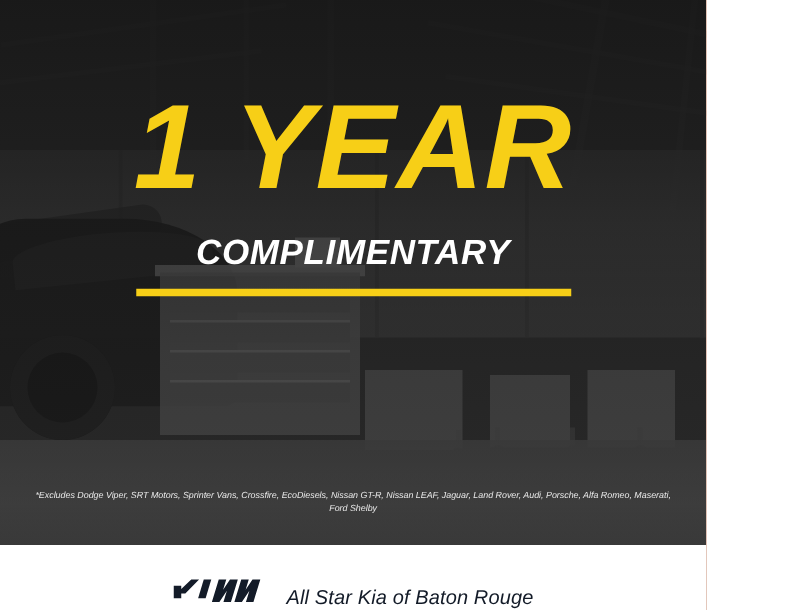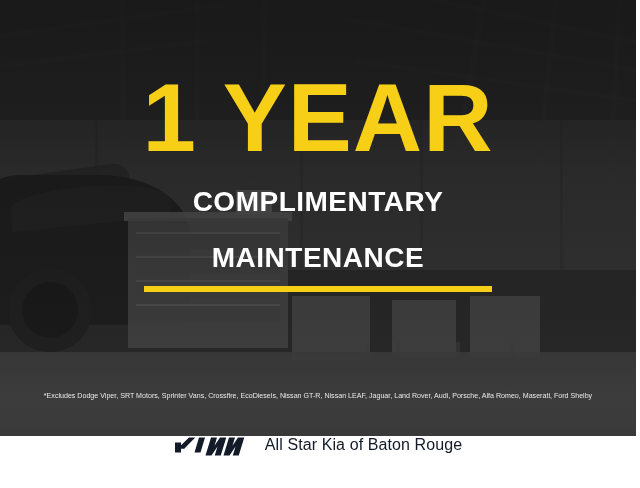--- a/index.html
+++ b/index.html
@@ -6,24 +6,25 @@
     margin: 0;
     padding: 0;
     background: #ffffff;
   }
   body {
     font-family: "Liberation Sans", sans-serif;
   }
 
   .ad-banner {
     position: relative;
-    width: 636px;
+    width: 565px;
     height: 488px;
     overflow: hidden;
     background: #c2410c;
+    font-style: italic;
   }
 
   
   .photo {
     position: absolute;
     inset: 0;
     background: #2e2e2e;
     overflow: hidden;
   }
   .photo-layer { position: absolute; inset: 0; }
@@ -227,21 +228,21 @@
   }
   .disclaimer p { margin: 16px; }
 
   
   .footer {
     position: absolute;
     left: 0; right: 0; bottom: 0;
     height: 52px;
     background: #ffffff;
     display: flex;
-    align-items: flex-start;
+    align-items: flex-end;
     justify-content: center;
     gap: 17px;
   }
   .kia-logo { display: block; }
   .dealer-name {
     font-size: 16px;
     color: #131b28;
     font-weight: normal;
     letter-spacing: .1px;
     white-space: nowrap;
@@ -300,21 +301,20 @@
 
     <div class="floor"></div>
     <div class="scrim"></div>
   </div>
 
   <div class="content">
     <div class="headline-year">1 YEAR</div>
 
     <div class="headline-sub">COMPLIMENTARY</div>
 
-    <div class="headline-sub">MAINTENANCE</div>
 
     <div class="divider"></div>
 
   </div>
 
   <div class="disclaimer">
     <p>*Excludes Dodge Viper, SRT Motors, Sprinter Vans, Crossfire, EcoDiesels, Nissan GT-R, Nissan LEAF, Jaguar, Land Rover, Audi, Porsche, Alfa Romeo, Maserati, Ford Shelby</p>
   </div>
 
   <div class="footer">

